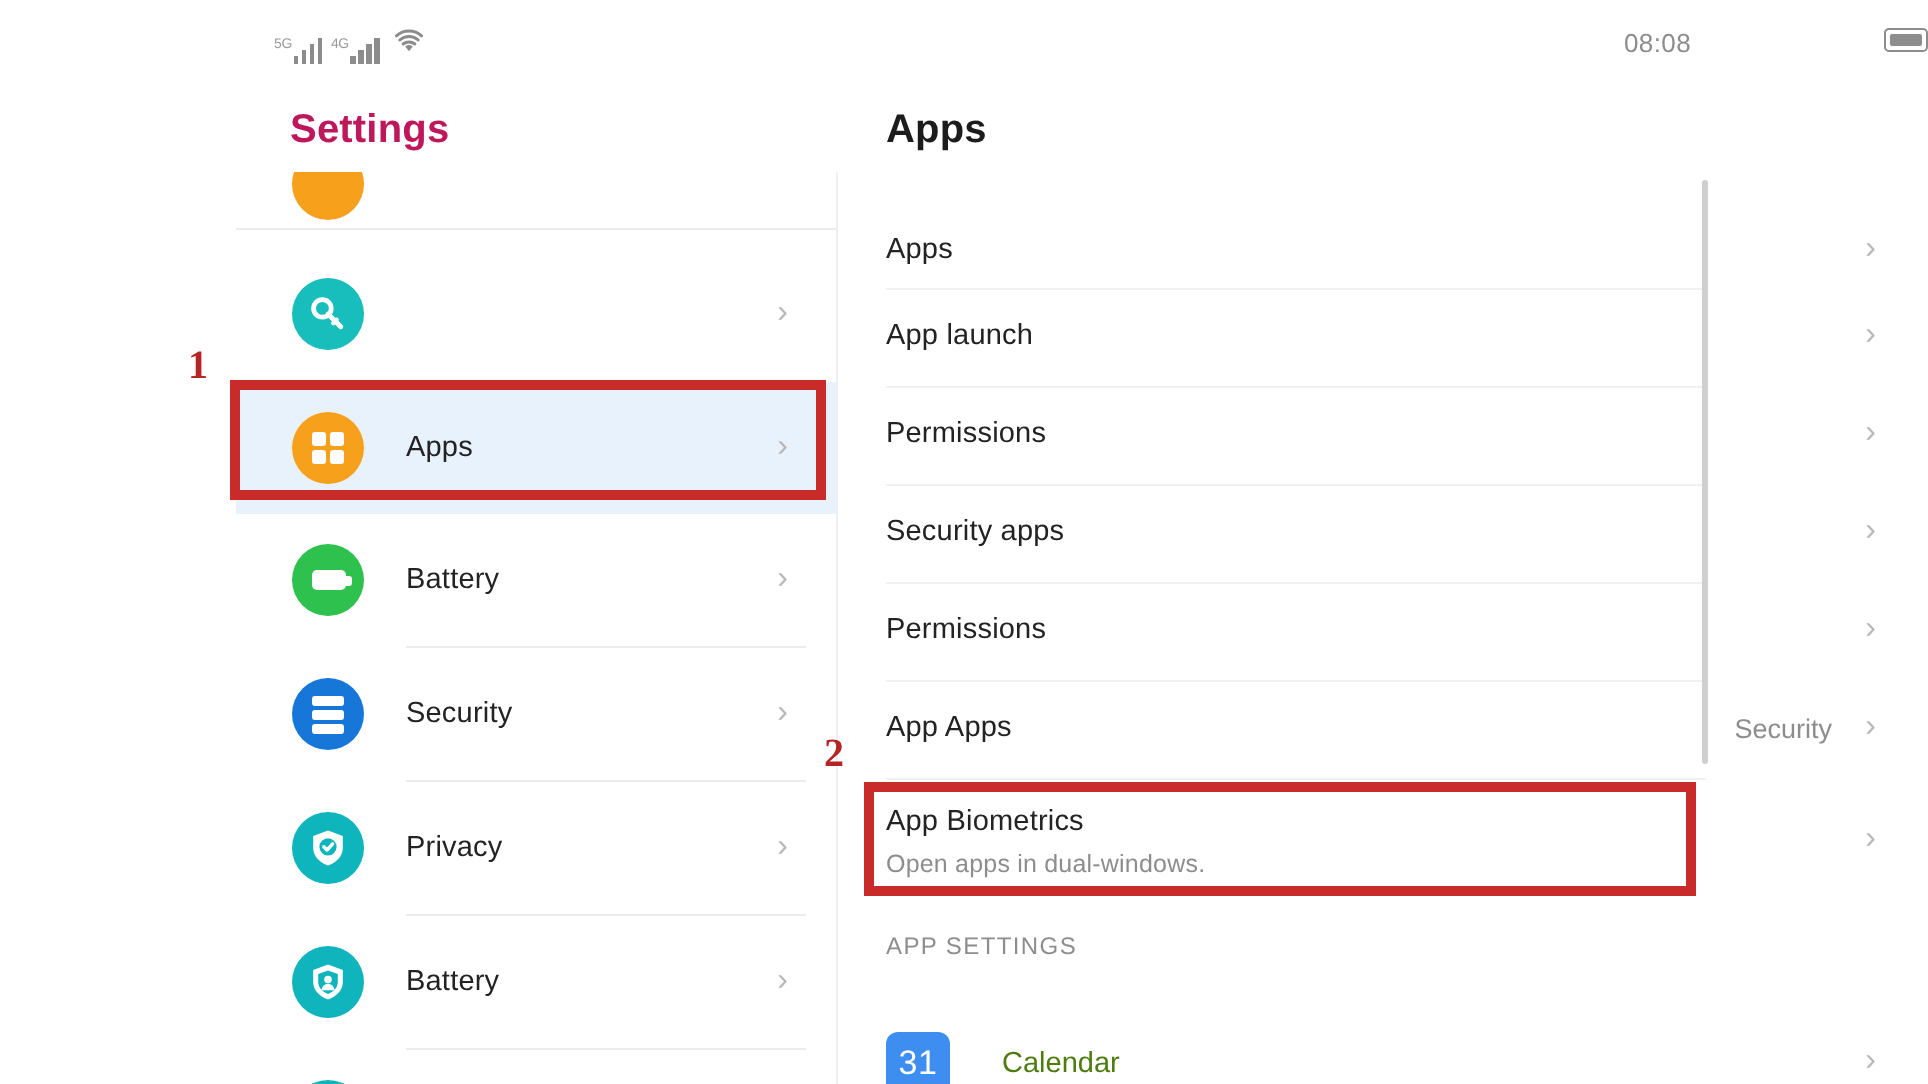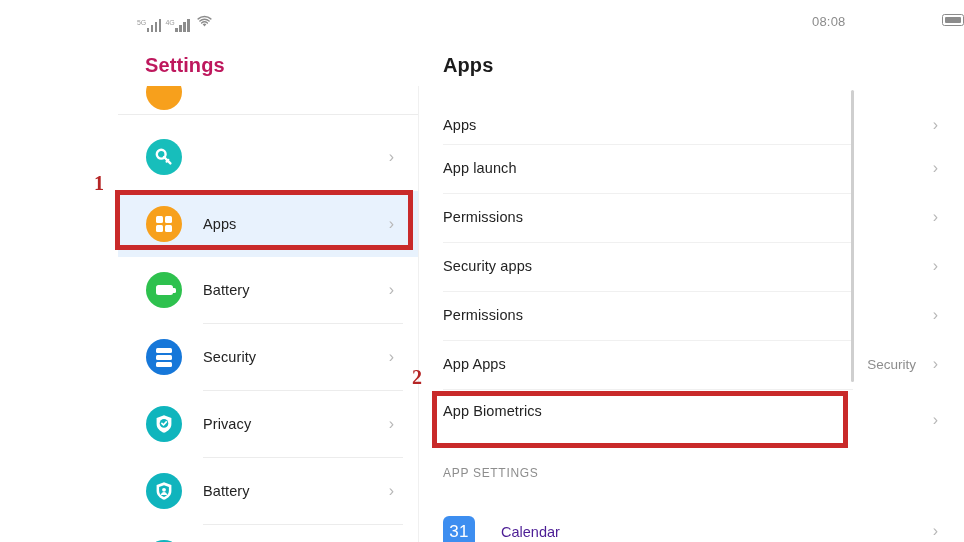--- a/index.html
+++ b/index.html
@@ -285,21 +285,21 @@
     font-size: 17px;
     display: flex;
     align-items: center;
     justify-content: center;
     letter-spacing: 0.3px;
   }
   #cal-label {
     position: absolute;
     left: 82px; top: 438px;
     font-size: 14.5px;
-    color: #4c1d95;
+    color: #4d7c0f;
   }
   #cal-chev {
     position: absolute;
     right: 26px; top: 437px;
     color: #b8b8b8;
     font-size: 16px;
     line-height: 1;
   }
 
   
@@ -502,20 +502,21 @@
 
     <div class="crow" style="top:255px;height:48px">
       <span class="clabel" style="top:15px">App Apps</span>
       <span class="cvalue" style="top:16px">Security</span>
       <span class="cchev" style="top:15px">›</span>
     </div>
     <div class="cdiv" style="top:303px"></div>
 
     <div class="crow" style="top:304px;height:62px">
       <span class="clabel" style="top:13px">App Biometrics</span>
+      <span class="csub" style="top:35px">Open apps in dual-windows.</span>
       <span class="cchev" style="top:22px">›</span>
     </div>
 
     <div id="section-header">APP SETTINGS</div>
 
     <div id="cal-icon">31</div>
     <div id="cal-label">Calendar</div>
     <div id="cal-chev">›</div>
   </div>
 

